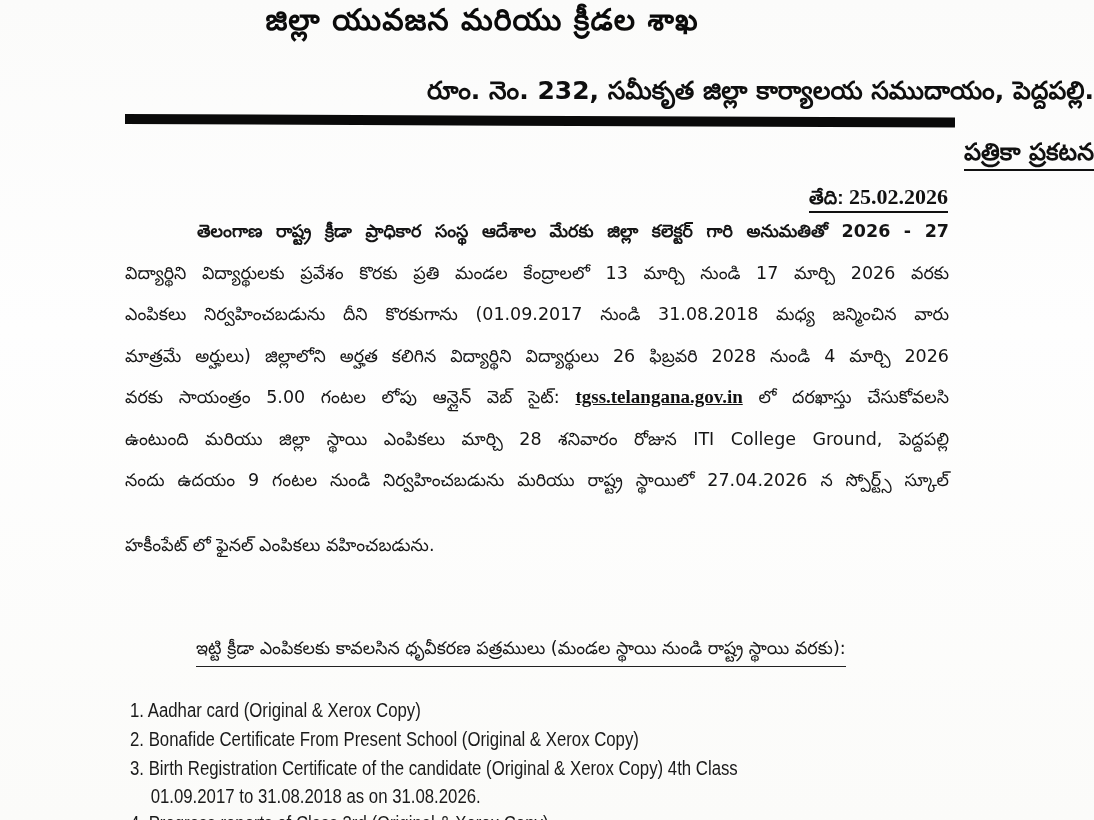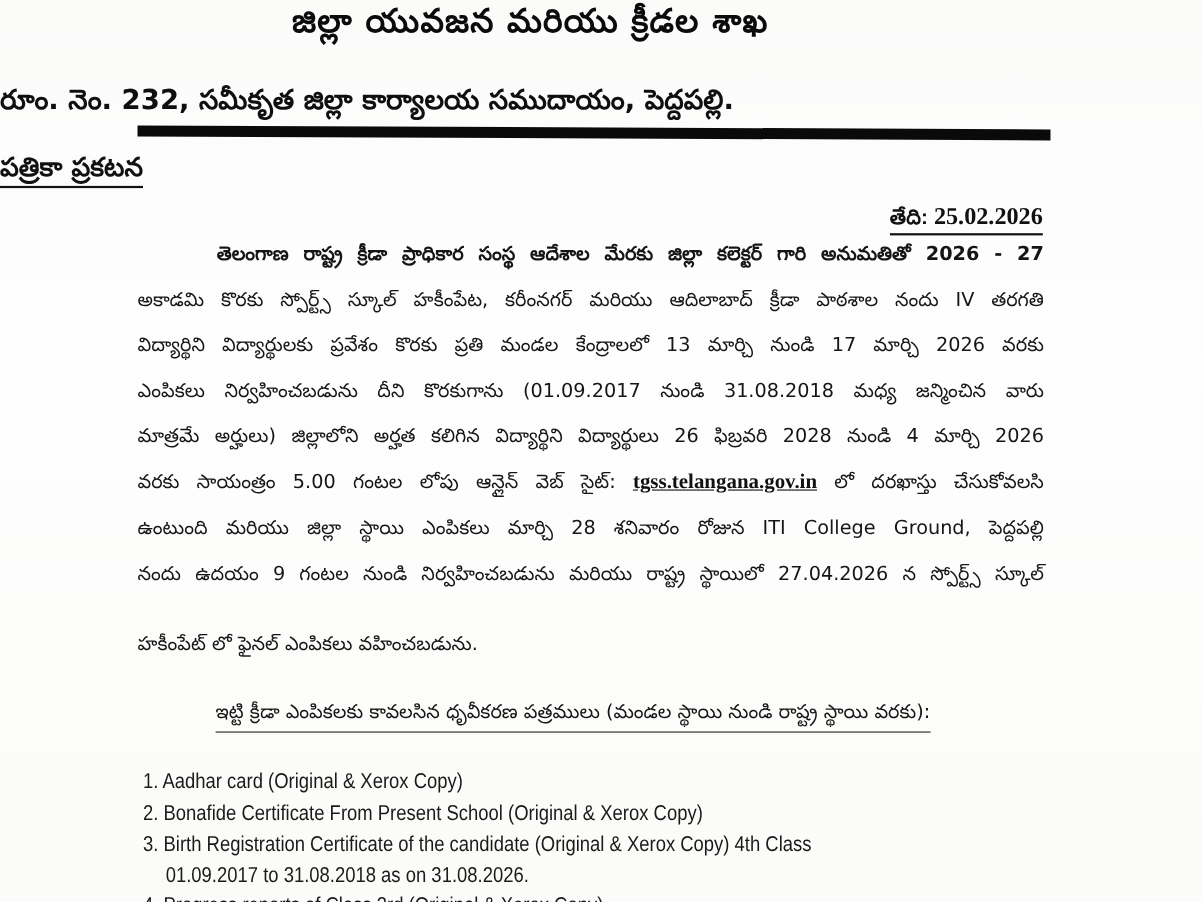--- a/index.html
+++ b/index.html
@@ -30,41 +30,41 @@
       font-size: 30px;
       font-weight: bold;
       letter-spacing: 1px;
       color: #0b0b0b;
       white-space: nowrap;
     }
     .address {
       position: absolute;
       left: 0; width: 1094px;
       top: 76px;
-      text-align: left;
+      text-align: right;
       font-size: 25px;
       font-weight: bold;
       color: #0f0f0f;
       white-space: nowrap;
     }
     .thick-rule {
       position: absolute;
       left: 125px;
       top: 114px;
       width: 830px;
       height: 10px;
       background: #0a0a0a;
       transform: rotate(0.25deg);
       transform-origin: left center;
     }
     .press-title {
       position: absolute;
       left: 0; width: 1094px;
       top: 138px;
-      text-align: left;
+      text-align: right;
       white-space: nowrap;
     }
     .press-title span {
       font-size: 24px;
       font-weight: bold;
       border-bottom: 2px solid #111;
       padding-bottom: 3px;
     }
     .date {
       position: absolute;
@@ -149,21 +149,20 @@
     <span>పత్రికా ప్రకటన</span>
   </div>
 
   <div class="date">
     <span class="te">తేది:</span>
     <span>25.02.2026</span>
   </div>
 
   <div class="para">
     <div class="line first">తెలంగాణ రాష్ట్ర క్రీడా ప్రాధికార సంస్థ ఆదేశాల మేరకు జిల్లా కలెక్టర్ గారి అనుమతితో 2026 - 27</div>
-    <div class="line">అకాడమి కొరకు స్పోర్ట్స్ స్కూల్ హకీంపేట, కరీంనగర్ మరియు ఆదిలాబాద్ క్రీడా పాఠశాల నందు IV తరగతి</div>
     <div class="line">విద్యార్థిని విద్యార్థులకు ప్రవేశం కొరకు ప్రతి మండల కేంద్రాలలో 13 మార్చి నుండి 17 మార్చి 2026 వరకు</div>
     <div class="line">ఎంపికలు నిర్వహించబడును దీని కొరకుగాను (01.09.2017 నుండి 31.08.2018 మధ్య జన్మించిన వారు</div>
     <div class="line">మాత్రమే అర్హులు) జిల్లాలోని అర్హత కలిగిన విద్యార్థిని విద్యార్థులు 26 ఫిబ్రవరి 2028 నుండి 4 మార్చి 2026</div>
     <div class="line">
       <span>వరకు సాయంత్రం 5.00 గంటల లోపు ఆన్లైన్ వెబ్ సైట్:</span>
       <span class="link">tgss.telangana.gov.in</span>
       <span>లో దరఖాస్తు చేసుకోవలసి</span>
     </div>
     <div class="line">ఉంటుంది మరియు జిల్లా స్థాయి ఎంపికలు మార్చి 28 శనివారం రోజున ITI College Ground, పెద్దపల్లి</div>
     <div class="line">నందు ఉదయం 9 గంటల నుండి నిర్వహించబడును మరియు రాష్ట్ర స్థాయిలో 27.04.2026 న స్పోర్ట్స్ స్కూల్</div>

